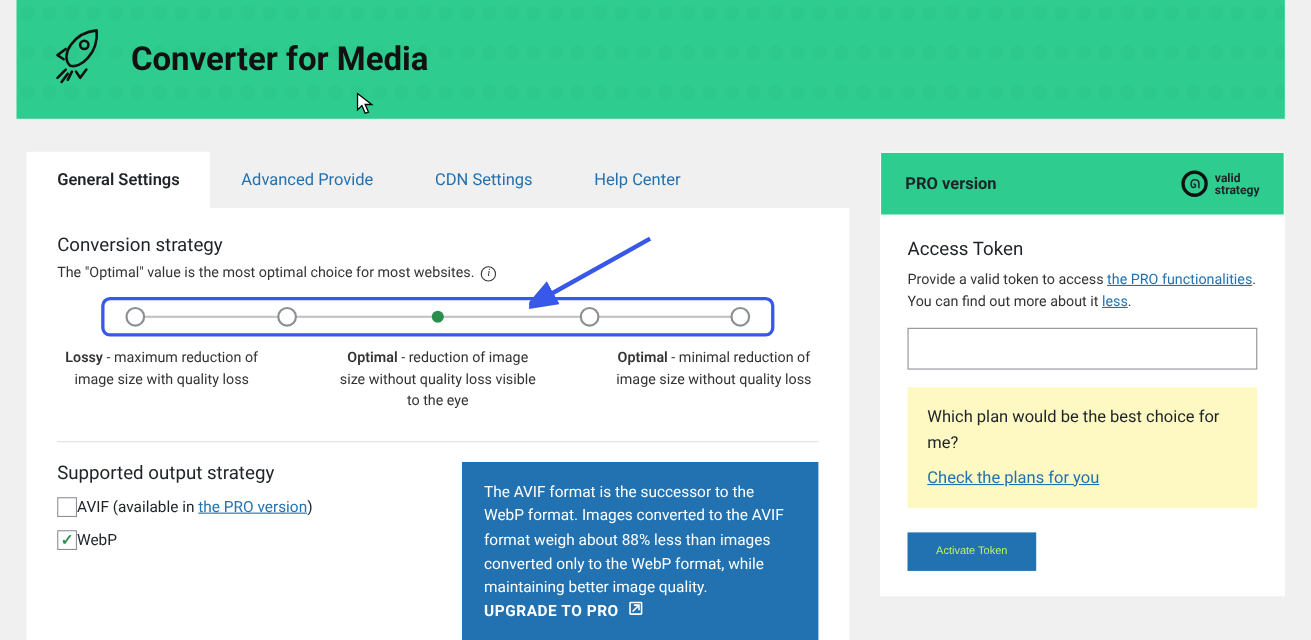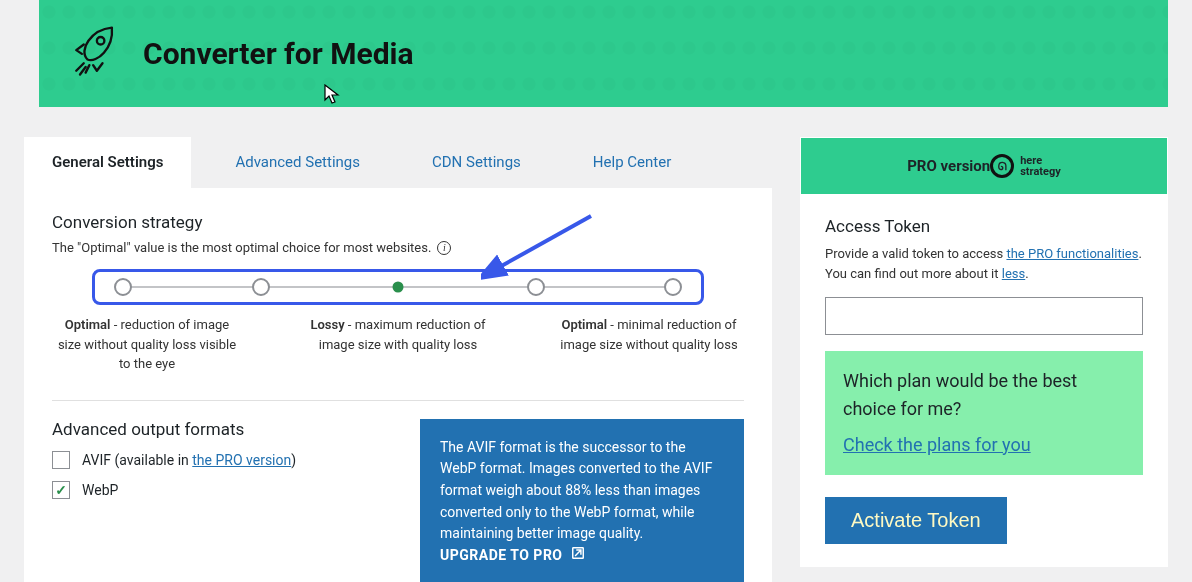--- a/index.html
+++ b/index.html
@@ -7,21 +7,21 @@
       font-family: -apple-system, BlinkMacSystemFont, "Segoe UI", Roboto, sans-serif;
       background: #f0f0f1;
       width: 1192px;
       height: 582px;
       overflow: hidden;
       font-size: 14px;
       color: #1d2327;
     }
     .banner {
       background: #2ecc8f;
-      margin: 0 24px 30px 39px;
+      margin: 0 24px 30px 15px;
       padding: 22px 26px;
       display: flex;
       align-items: center;
       gap: 18px;
       position: relative;
       overflow: hidden;
     }
     .banner-waves {
       position: absolute;
       inset: 0;
@@ -42,21 +42,21 @@
     }
     .layout {
       display: flex;
       gap: 28px;
       padding: 0 24px;
     }
     .main { flex: 1; }
     .sidebar { width: 368px; }
     .tabs {
       display: flex;
-      gap: 16px;
+      gap: 0;
       background: transparent;
     }
     .tab {
       padding: 16px 28px;
       font-size: 15px;
       color: #2271b1;
       cursor: pointer;
       border-bottom: 1px solid transparent;
     }
     .tab.active {
@@ -128,21 +128,21 @@
       text-align: center;
       font-size: 13px;
       color: #333;
       line-height: 1.5;
     }
     .slider-labels > div { width: 190px; }
     .slider-labels b { font-weight: 600; }
     hr.section-rule { border: none; border-top: 1px solid #e0e0e0; margin: 0 0 18px 0; }
     .formats-row { display: flex; gap: 38px; align-items: flex-start; }
     .formats-left { flex: 0 0 330px; }
-    .format-item { display: flex; align-items: center; gap: 12px; margin: 12px 0; font-size: 14px; }
+    .format-item { display: flex; align-items: center; gap: 0; margin: 12px 0; font-size: 14px; }
     .checkbox {
       width: 18px; height: 18px;
       border: 1px solid #8c8f94;
       background: #fff;
       display: inline-flex;
       align-items: center;
       justify-content: center;
       color: #2a8f4c;
       font-size: 14px;
     }
@@ -164,47 +164,47 @@
       align-items: center;
       gap: 8px;
       cursor: pointer;
     }
     .pro-card { background: #fff; border: 1px solid #fff; }
     .pro-header {
       background: #2ecc8f;
       padding: 16px 22px;
       display: flex;
       align-items: center;
-      justify-content: center;
+      justify-content: space-between;
       font-weight: 700;
       font-size: 15px;
     }
     .pro-body { padding: 22px 24px; }
     .pro-desc { font-size: 13px; color: #333; line-height: 1.5; margin: 8px 0 14px; }
     .token-input {
       width: 100%;
       height: 38px;
       border: 1px solid #8c8f94;
       padding: 6px 10px;
       font-size: 14px;
       margin-bottom: 16px;
     }
     .plan-box {
-      background: #86efac;
+      background: #fef9c3;
       padding: 16px 18px;
-      font-size: 18px;
+      font-size: 15px;
       line-height: 1.55;
       margin-bottom: 22px;
     }
     .activate-btn {
       background: #2271b1;
-      color: #fef9c3;
+      color: #bef264;
       border: none;
       padding: 12px 26px;
-      font-size: 20px;
+      font-size: 10px;
       cursor: pointer;
     }
     .mattplugins {
       display: flex; align-items: center; gap: 6px;
       font-size: 11px; line-height: 1;
     }
     .mattplugins-circle {
       width: 24px; height: 24px; border-radius: 50%;
       border: 3px solid #111; display: flex;
       align-items: center; justify-content: center;
@@ -232,21 +232,21 @@
       <path d="M30 46 L34 52 L40 44"></path>
     </svg>
   </span>
   <div class="banner-title">Converter for Media</div>
 </div>
 
 <div class="layout">
   <div class="main">
     <div class="tabs">
       <div class="tab active">General Settings</div>
-      <div class="tab">Advanced Settings</div>
+      <div class="tab">Advanced Provide</div>
       <div class="tab">CDN Settings</div>
       <div class="tab">Help Center</div>
     </div>
 
     <div class="panel">
       <div class="section-title">Conversion strategy</div>
       <div class="notice">
         <span>The "Optimal" value is the most optimal choice for most websites.</span>
         <span class="info-icon">i</span>
       </div>
@@ -265,30 +265,30 @@
             <div class="slider-dot" style="left:0%"></div>
             <div class="slider-dot" style="left:25%"></div>
             <div class="slider-dot selected" style="left:50%"></div>
             <div class="slider-dot" style="left:75%"></div>
             <div class="slider-dot" style="left:100%"></div>
           </div>
         </div>
       </div>
 
       <div class="slider-labels">
+        <div><b>Lossy</b><span> - maximum reduction of image size with quality loss</span></div>
         <div><b>Optimal</b><span> - reduction of image size without quality loss visible to the eye</span></div>
-        <div><b>Lossy</b><span> - maximum reduction of image size with quality loss</span></div>
         <div><b>Optimal</b><span> - minimal reduction of image size without quality loss</span></div>
       </div>
 
       <hr class="section-rule">
 
       <div class="formats-row">
         <div class="formats-left">
-          <div class="section-title">Advanced output formats</div>
+          <div class="section-title">Supported output strategy</div>
           <div class="format-item">
             <span class="checkbox"></span>
             <span>
               <span>AVIF (available in </span><span class="link">the PRO version</span><span>)</span>
             </span>
           </div>
           <div class="format-item">
             <span class="checkbox checked"></span>
             <span>WebP</span>
           </div>
@@ -308,21 +308,21 @@
       </div>
     </div>
   </div>
 
   <div class="sidebar">
     <div class="pro-card">
       <div class="pro-header">
         <span>PRO version</span>
         <span class="mattplugins">
           <span class="mattplugins-circle">ᘏ</span>
-          <span><span>here</span><br><span>strategy</span></span>
+          <span><span>valid</span><br><span>strategy</span></span>
         </span>
       </div>
       <div class="pro-body">
         <div class="section-title">Access Token</div>
         <div class="pro-desc">
           <span>Provide a valid token to access </span><span class="link">the PRO functionalities</span><span>. You can find out more about it </span><span class="link">less</span><span>.</span>
         </div>
         <input class="token-input" type="text" value="" style="">
         <div class="plan-box">
           <div style="margin-bottom:8px;">Which plan would be the best choice for me?</div>

